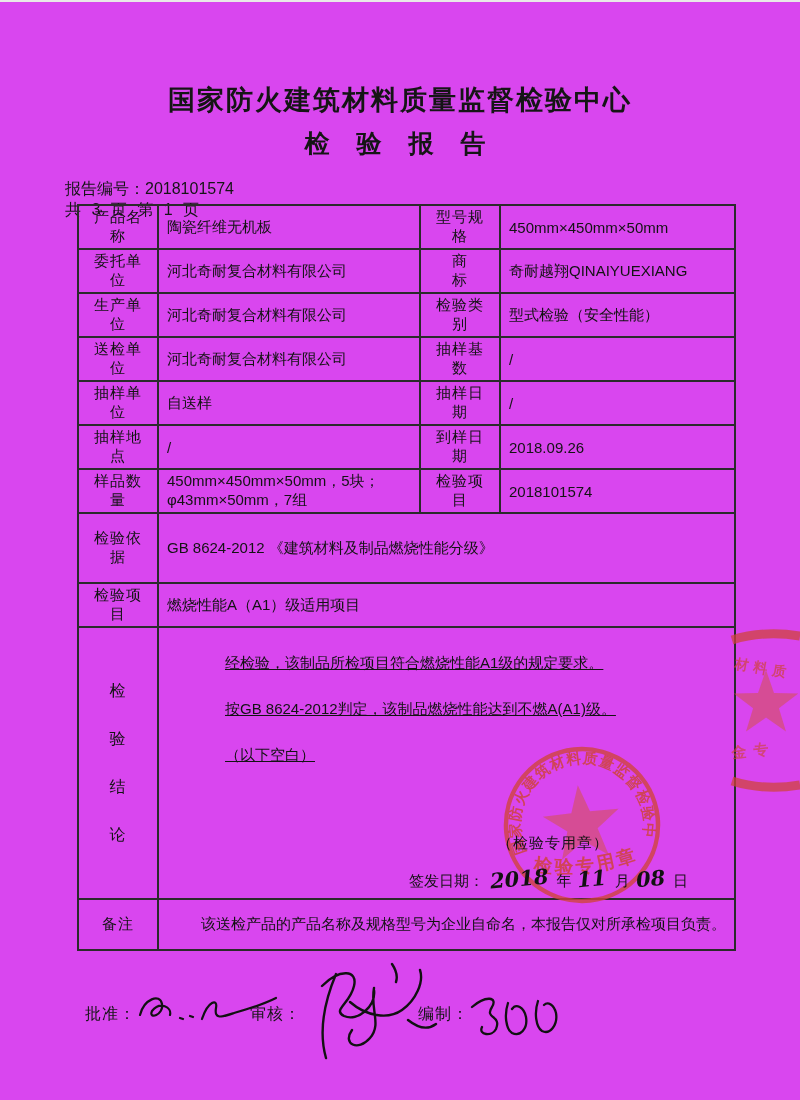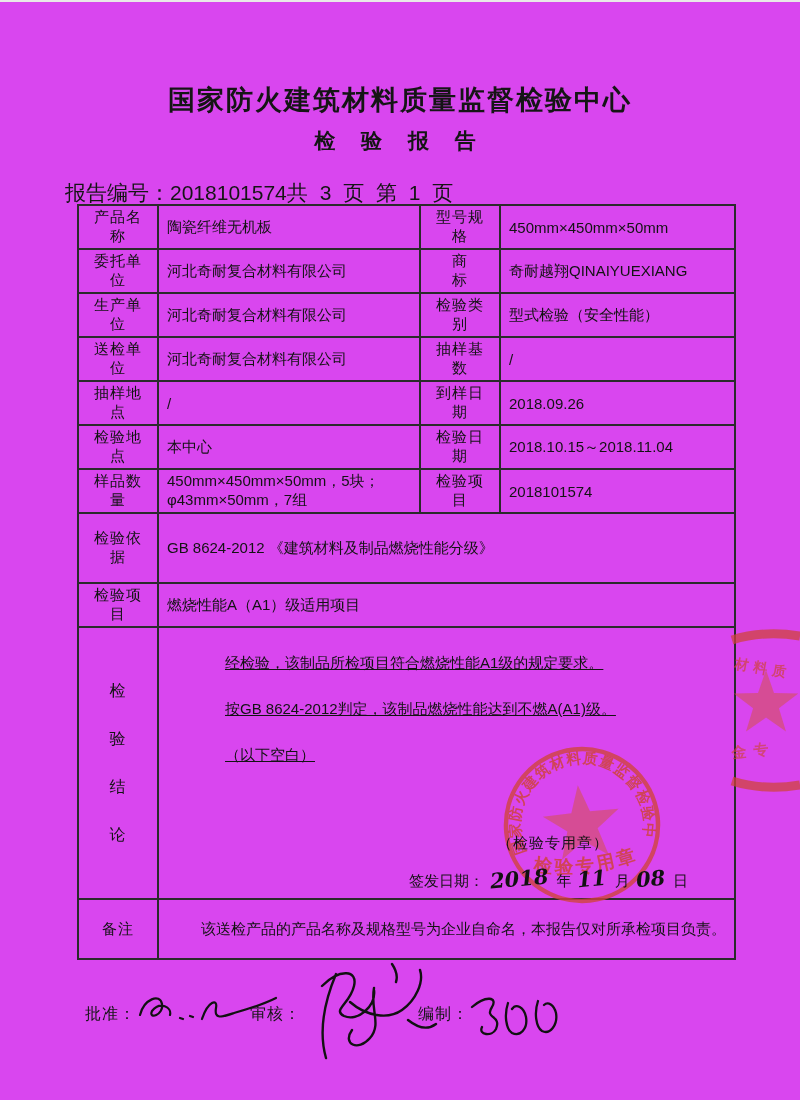--- a/index.html
+++ b/index.html
@@ -11,40 +11,40 @@
     font-family:"Liberation Sans",sans-serif;
     color:#151515;
     overflow:hidden;
   }
   .org-title{
     position:absolute;top:80px;left:0;right:0;
     text-align:center;font-size:27px;font-weight:bold;letter-spacing:2px;
   }
   .report-title{
     position:absolute;top:125px;left:0;right:0;
-    text-align:center;font-size:21px;font-weight:bold;letter-spacing:10px;
+    text-align:center;font-size:25px;font-weight:bold;letter-spacing:10px;
   }
   .meta{
     position:absolute;top:177px;left:65px;width:657px;
-    display:flex;justify-content:flex-start;font-size:21px;
+    display:flex;justify-content:flex-end;font-size:16px;flex-direction:column;
   }
   .meta .pagenum{letter-spacing:3px;}
   table.info{
     position:absolute;top:202px;left:77px;
     width:657px;border-collapse:collapse;table-layout:fixed;
     font-size:15px;color:#131313;
   }
   table.info td{
     border:2px solid #2b2b2b;
     padding:2px 8px;
     overflow:visible;
   }
   td.lbl{text-align:center;padding:2px 2px;letter-spacing:1px;}
   tr.r40{height:40px} tr.r42{height:42px} tr.r38{height:38px}
-  tr.r44{height:44px} tr.r70{height:70px} tr.r272{height:272px} tr.r66{height:60px}
+  tr.r44{height:44px} tr.r70{height:70px} tr.r272{height:272px} tr.r66{height:51px}
   td.concl-lbl{vertical-align:middle;}
   .vert{display:flex;flex-direction:column;align-items:center;gap:27px;font-size:16px;}
   td.concl-body{position:relative;vertical-align:top;padding:0;}
   .concl-text{padding:24px 28px 0 58px;}
   .concl-text p{margin:0 0 27px 0;text-decoration:underline;}
   .stamp-note{position:absolute;left:338px;top:206px;font-size:15px;letter-spacing:1px;}
   .sign-date{position:absolute;left:250px;top:238px;font-size:15px;display:flex;align-items:baseline;}
   .hand{
     font-family:"DejaVu Serif",serif;font-style:italic;font-weight:bold;
     font-size:21px;display:inline-block;transform:rotate(-5deg);
@@ -98,30 +98,30 @@
         <td class="lbl">检验类别</td>
         <td>型式检验（安全性能）</td>
       </tr>
       <tr class="r38">
         <td class="lbl">送检单位</td>
         <td>河北奇耐复合材料有限公司</td>
         <td class="lbl">抽样基数</td>
         <td>/</td>
       </tr>
       <tr class="r38">
+        <td class="lbl">抽样单位</td>
+        <td>自送样</td>
+        <td class="lbl">抽样日期</td>
+        <td>/</td>
+      </tr>
+      <tr class="r38">
         <td class="lbl">抽样地点</td>
         <td>/</td>
         <td class="lbl">到样日期</td>
         <td>2018.09.26</td>
-      </tr>
-      <tr class="r38">
-        <td class="lbl">检验地点</td>
-        <td>本中心</td>
-        <td class="lbl">检验日期</td>
-        <td>2018.10.15～2018.11.04</td>
       </tr>
       <tr class="r44">
         <td class="lbl">样品数量</td>
         <td>450mm×450mm×50mm，5块；φ43mm×50mm，7组</td>
         <td class="lbl">检验项目</td>
         <td>2018101574</td>
       </tr>
       <tr class="r70">
         <td class="lbl">检验依据</td>
         <td colspan="3">GB 8624-2012 《建筑材料及制品燃烧性能分级》</td>

